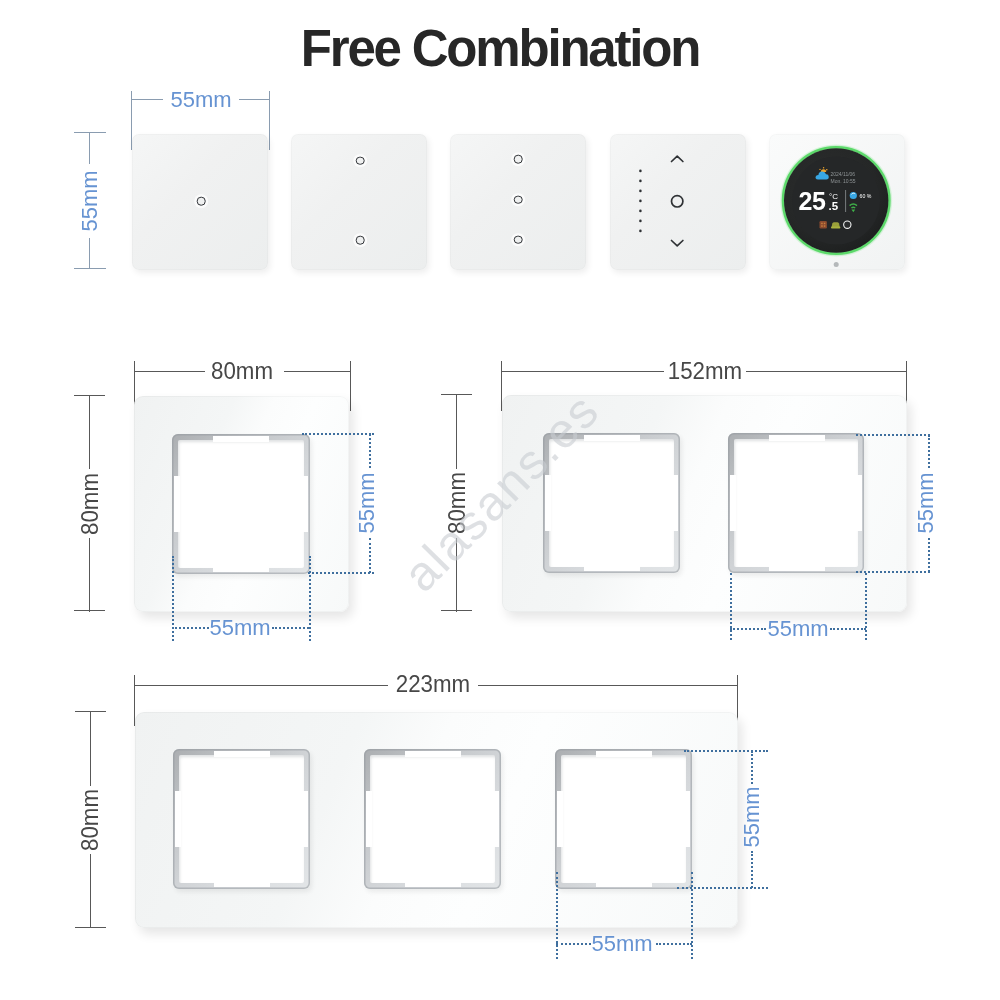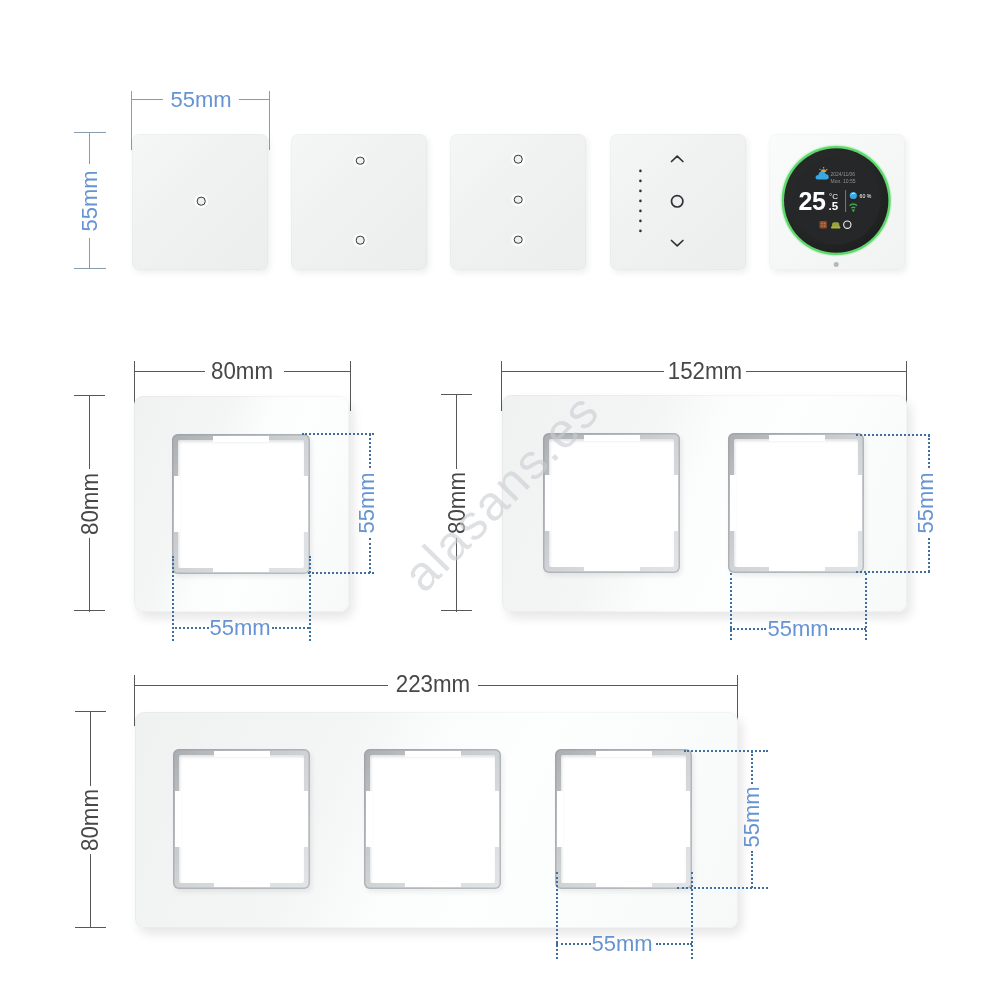--- a/index.html
+++ b/index.html
@@ -33,20 +33,21 @@
   .dimtext.rot{transform:translate(-50%,-50%) rotate(-90deg) scaleX(0.97);}
   .bluetext{position:absolute;color:#6693d2;font-size:22px;transform:translate(-50%,-50%) scaleX(1);white-space:nowrap;}
   .bluetext.rot{transform:translate(-50%,-50%) rotate(-90deg) scaleX(1);}
   .dot-h{position:absolute;border-top:2px dotted #3f6f9e;}
   .dot-v{position:absolute;border-left:2px dotted #3f6f9e;}
 </style>
 </head>
 <body>
 <div class="page">
 
+  <div class="abs" style="left:0;right:0;top:19px;text-align:center;font-size:51px;font-weight:bold;color:#272727;letter-spacing:-2.2px;">Free Combination</div>
 
   <div class="hl blueln" style="left:132px;top:99px;width:31px;"></div>
   <div class="hl blueln" style="left:239px;top:99px;width:31px;"></div>
   <div class="vl blueln" style="left:131px;top:91px;height:59px;"></div>
   <div class="vl blueln" style="left:269px;top:91px;height:59px;"></div>
 
   <div class="bluetext" style="left:201px;top:100px;">55mm</div>
 
   <div class="vl blueln" style="left:89px;top:133px;height:31px;"></div>
   <div class="vl blueln" style="left:89px;top:238px;height:31px;"></div>

